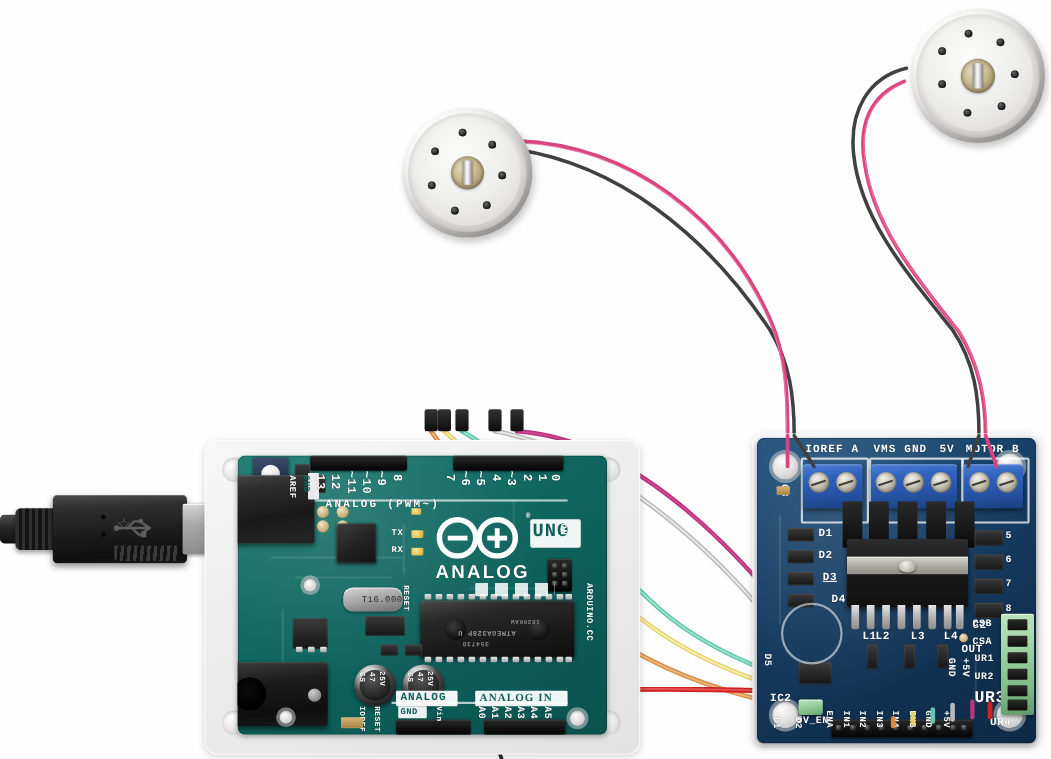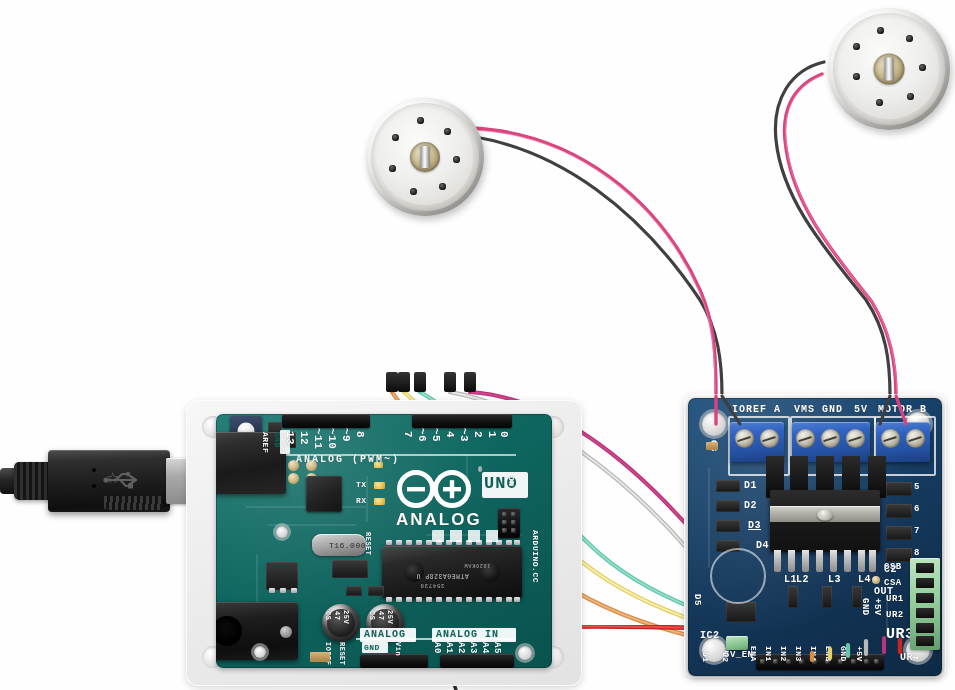--- a/index.html
+++ b/index.html
@@ -514,21 +514,21 @@
     <div class="header" style="left:144px;top:240px;width:68px;height:14px;"></div>
     <div class="header" style="left:224px;top:240px;width:74px;height:14px;"></div>
 
     <div class="silk" style="left:140px;top:224px;width:160px;height:2px;opacity:.85;"></div>
 
     <div class="abs" style="left:144px;top:214px;width:56px;height:14px;background:rgba(255,255,255,.94);border-radius:1px;"></div>
     <div class="lbl" style="left:148px;top:215px;font-size:10px;color:#0d6159;text-shadow:none;letter-spacing:1px;">
       <span>ANALOG</span>
     </div>
     <div class="abs" style="left:216px;top:214px;width:84px;height:14px;background:rgba(255,255,255,.94);border-radius:1px;"></div>
-    <div class="lbl" style="left:220px;top:215px;font-size:10px;color:#0d6159;text-shadow:none;letter-spacing:1px;">
+    <div class="lbl" style="left:220px;top:215px;font-size:10px;color:#0d6159;text-shadow:none;letter-spacing:1px;font-family:Liberation Serif, serif;">
       <span>ANALOG IN</span>
     </div>
 
     <div class="lbl vlbl" style="left:116px;top:228px;font-size:7px;transform:rotate(90deg);"><span>IOREF</span></div>
     <div class="lbl vlbl" style="left:130px;top:228px;font-size:7px;transform:rotate(90deg);"><span>RESET</span></div>
     <div class="abs" style="left:146px;top:228px;width:26px;height:11px;background:rgba(255,255,255,.92);border-radius:1px;"></div>
     <div class="lbl" style="left:148px;top:229px;font-size:8px;color:#0d6159;text-shadow:none;"><span>GND</span></div>
     <div class="lbl vlbl" style="left:186px;top:228px;font-size:7px;transform:rotate(90deg);"><span>Vin</span></div>
 
     <div class="lbl vlbl" style="left:226px;top:228px;font-size:9px;transform:rotate(90deg);"><span>A0</span></div>

